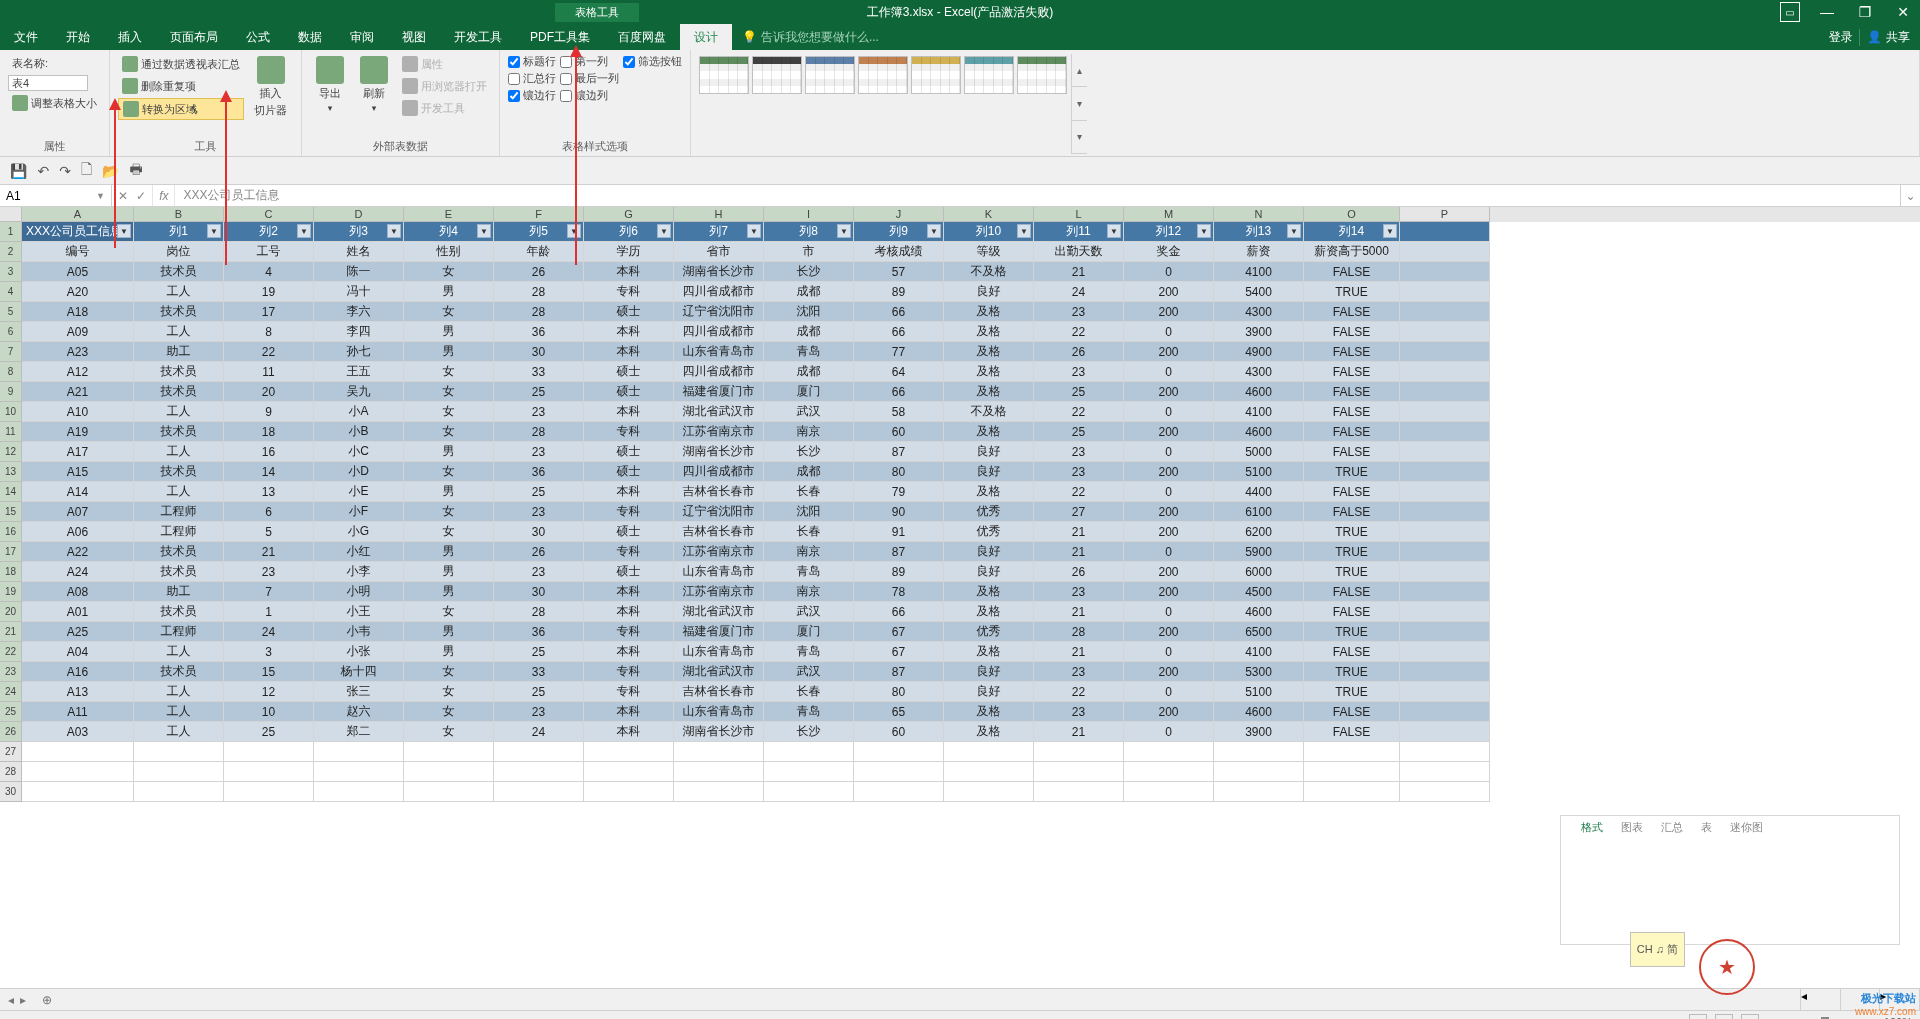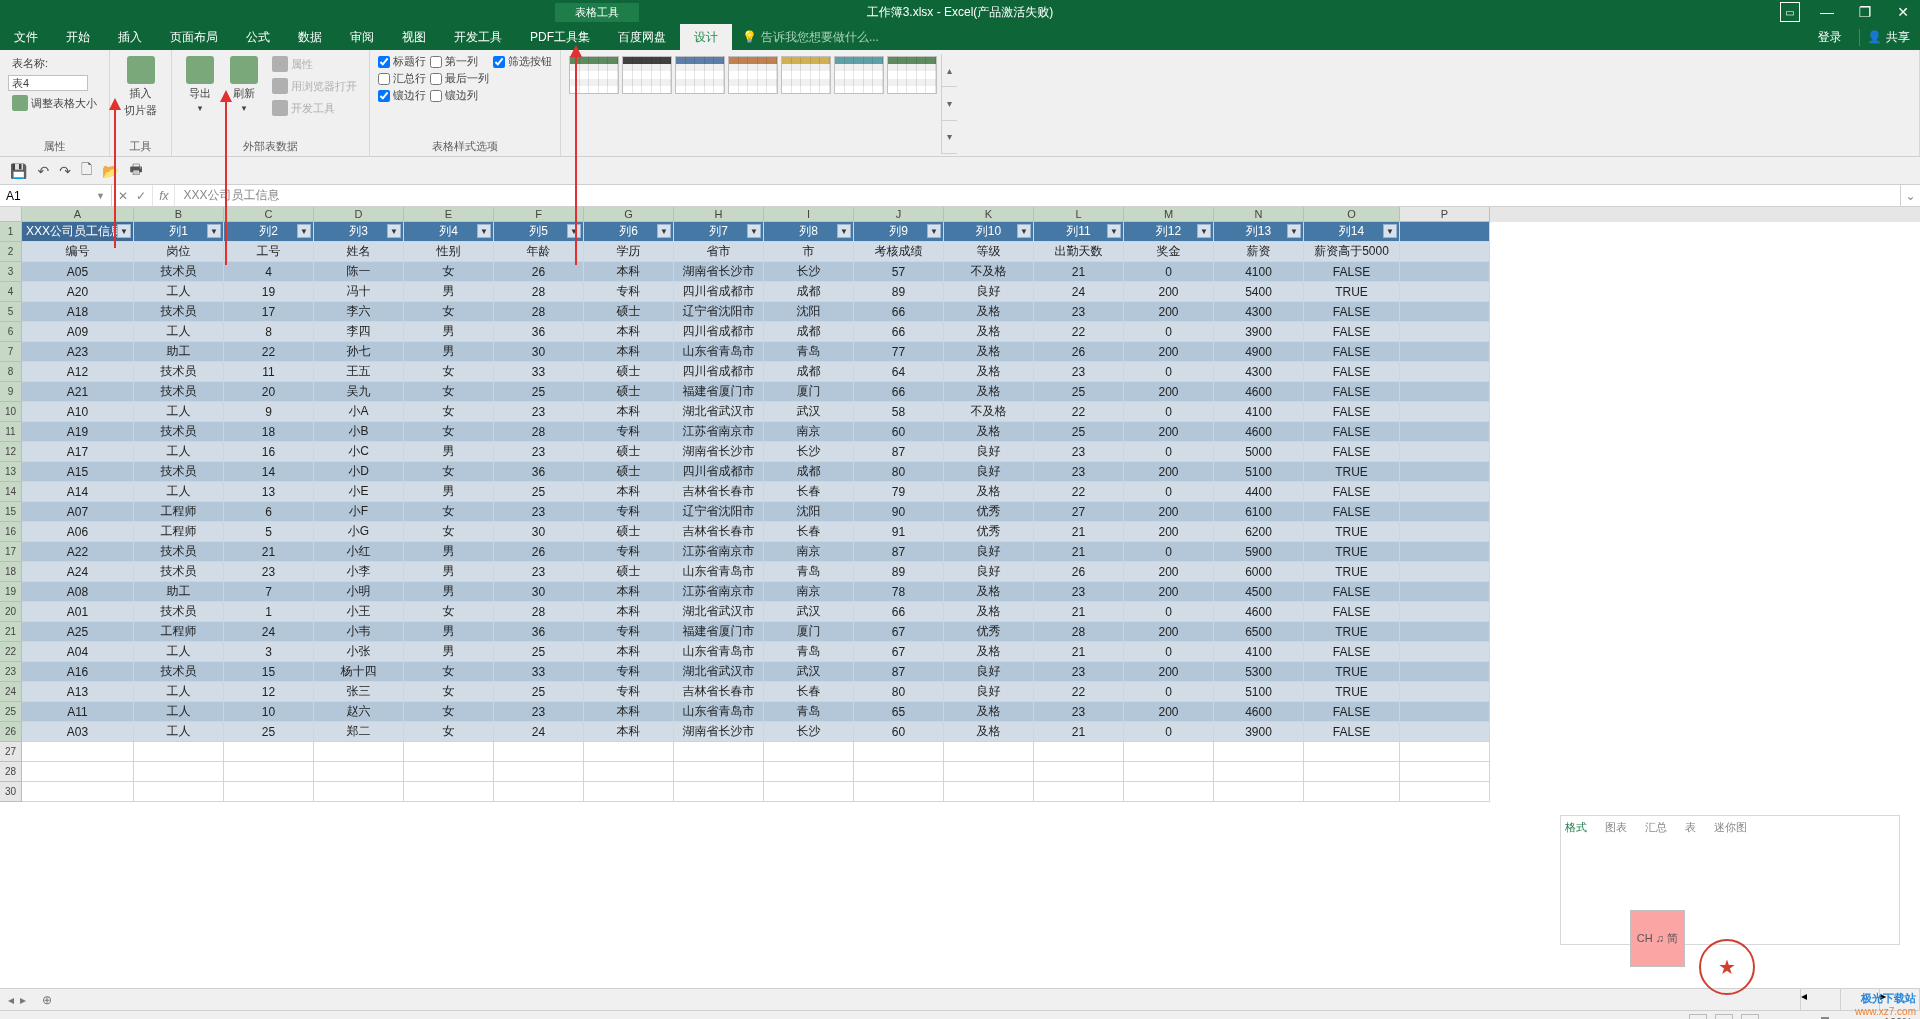--- a/index.html
+++ b/index.html
@@ -11,21 +11,21 @@
 .titlebar-center { position: absolute; left: 50%; transform: translateX(-50%); font-size: 12px; }
 .titlebar-right { margin-left: auto; display: flex; align-items: center; gap: 4px; }
 .ctrl-btn { width: 34px; height: 24px; display: flex; align-items: center; justify-content: center; color: #fff; font-size: 14px; }
 .win-icon { width: 20px; height: 20px; border: 1px solid #fff; margin-right: 6px; display: flex; align-items: center; justify-content: center; font-size: 10px; }
 
 
 .ribbon-tabs { background: #0e6638; height: 26px; display: flex; align-items: stretch; color: #fff; }
 .rtab { padding: 0 14px; display: flex; align-items: center; font-size: 12px; cursor: pointer; }
 .rtab.active { background: #f0f0f0; color: #23874f; }
 .rtab-tell { margin-left: 10px; color: #a5d2b9; display: flex; align-items: center; gap: 4px; }
-.rtab-right { margin-left: auto; display: flex; align-items: center; gap: 17px; padding-right: 10px; }
+.rtab-right { margin-left: auto; display: flex; align-items: center; gap: 6px; padding-right: 10px; }
 .rtab-share { border-left: 1px solid #3d8c5f; padding-left: 8px; }
 
 
 .ribbon { background: #f0f0f0; height: 107px; display: flex; border-bottom: 1px solid #d0d0d0; }
 .rgroup { border-right: 1px solid #d8d8d8; padding: 4px 8px 2px; display: flex; flex-direction: column; }
 .rgroup-body { flex: 1; display: flex; align-items: flex-start; gap: 4px; }
 .rgroup-label { text-align: center; color: #5d5d5d; font-size: 11px; padding-top: 2px; }
 .rbtn-sm { display: flex; align-items: center; gap: 3px; padding: 2px 4px; font-size: 11px; color: #444; white-space: nowrap; }
 .rbtn-sm.highlight { background: #fde69a; border: 1px solid #e0c050; }
 .rbtn-lg { display: flex; flex-direction: column; align-items: center; gap: 2px; padding: 2px 6px; font-size: 11px; color: #444; }
@@ -102,22 +102,22 @@
 .zoom-slider { width: 80px; height: 3px; background: #c0c0c0; position: relative; }
 .zoom-slider::after { content:""; position:absolute; left:50%; top:-3px; width:8px; height:9px; background:#888; }
 .view-btn { width: 18px; height: 16px; border: 1px solid #bbb; }
 
 
 .arrow { position: absolute; z-index: 100; pointer-events: none; }
 .arrow-line { position: absolute; background: #e03030; width: 2px; }
 .arrow-head { position: absolute; width: 0; height: 0; border-left: 6px solid transparent; border-right: 6px solid transparent; border-bottom: 12px solid #e03030; }
 
 
-.ime { position: absolute; right: 235px; bottom: 52px; background: #fca5a5; border: 1px solid #c0c0c0; padding: 20px 6px; font-size: 11px; color: #555; z-index:50;text-align:right; }
-.popup-mini { position: absolute; right: 20px; bottom: 74px; width: 340px; height: 130px; background: rgba(255,255,255,0.9); border: 1px solid #d8d8d8; z-index: 45; font-size: 11px; color: #888; padding: 4px 4px; margin-left: 28px;}
+.ime { position: absolute; right: 235px; bottom: 52px; background: #fef9c3; border: 1px solid #c0c0c0; padding: 9px 6px; font-size: 11px; color: #555; z-index:50;text-align:right; }
+.popup-mini { position: absolute; right: 20px; bottom: 74px; width: 340px; height: 130px; background: rgba(255,255,255,0.9); border: 1px solid #d8d8d8; z-index: 45; font-size: 11px; color: #888; padding: 4px 20px; margin-left: 28px;}
 .popup-mini .tabs { display: flex; gap: 18px; }
 .popup-mini .tabs span:first-child { color: #1e7e4a; }
 .stamp { position: absolute; right: 165px; bottom: 24px; width: 56px; height: 56px; border: 2px solid #d04030; border-radius: 50%; z-index: 60; display:flex; align-items:center; justify-content:center; }
 .stamp .star { color: #d04030; font-size: 20px; }
 .wmark { position: absolute; right: 4px; bottom: 2px; z-index: 70; font-size: 11px; display:flex; flex-direction:column; align-items:flex-end; }
 .wmark .t1 { color: #2b88d8; font-weight: bold; }
 .wmark .t2 { color: #f08030; font-size: 10px; }
 
 
 .w-a{width:112px;min-width:112px}.w-b{width:90px;min-width:90px}.w-c{width:90px;min-width:90px}.w-d{width:90px;min-width:90px}.w-e{width:90px;min-width:90px}.w-f{width:90px;min-width:90px}.w-g{width:90px;min-width:90px}.w-h{width:90px;min-width:90px}.w-i{width:90px;min-width:90px}.w-j{width:90px;min-width:90px}.w-k{width:90px;min-width:90px}.w-l{width:90px;min-width:90px}.w-m{width:90px;min-width:90px}.w-n{width:90px;min-width:90px}.w-o{width:96px;min-width:96px}.w-p{width:90px;min-width:90px}
@@ -168,20 +168,35 @@
       <div class="rbtn-sm">
             <span class="ricon"></span>
             <span>调整表格大小</span>
           </div>
     </div>
       </div>
     <div class="rgroup-label">属性</div>
   </div>
   <div class="rgroup">
     <div class="rgroup-body">
+      <div class="rcol">
+        <div class="rbtn-sm">
+            <span class="ricon"></span>
+            <span>通过数据透视表汇总</span>
+          </div>
+        <div class="rbtn-sm">
+            <span class="ricon"></span>
+            <span>删除重复项</span>
+          </div>
+        <div class="rbtn-sm highlight">
+            <span class="ricon"></span>
+            <span>转换为区域</span>
+            <span style="margin-left:-10px">↖</span>
+          </div>
+      </div>
       <div class="rbtn-lg">
           <span class="ricon-lg"></span>
           <span>插入</span>
           <span>切片器</span>
         </div>
     </div>
     <div class="rgroup-label">工具</div>
   </div>
   <div class="rgroup">
     <div class="rgroup-body">

